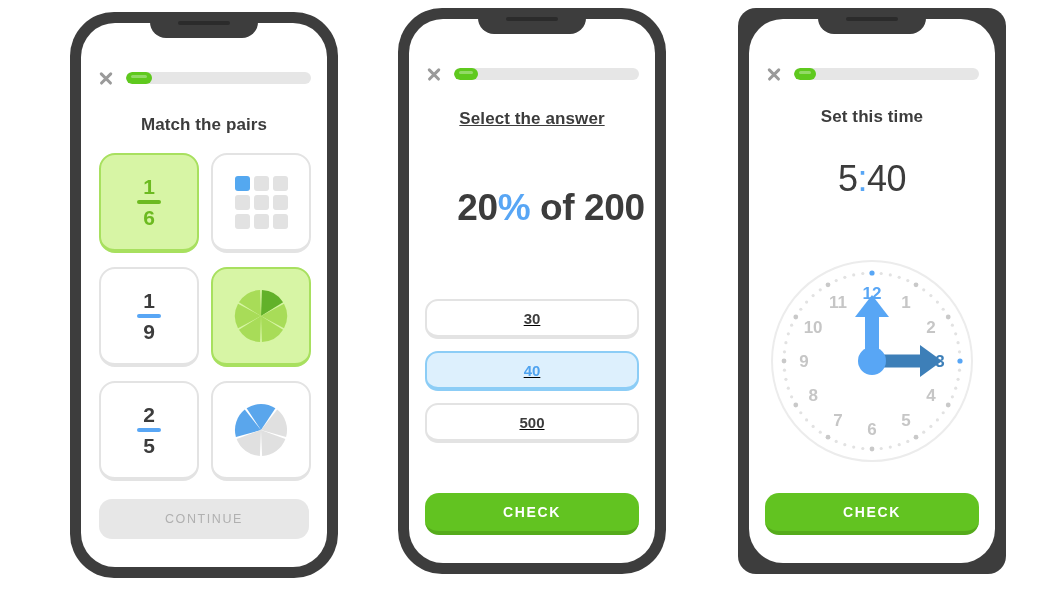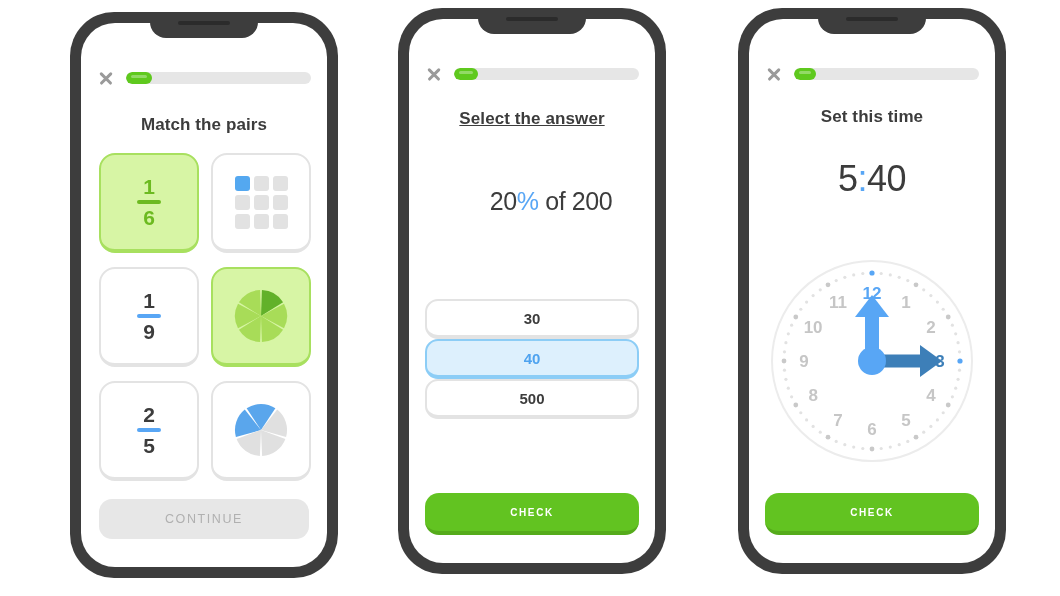--- a/index.html
+++ b/index.html
@@ -16,21 +16,21 @@
   .phone{
     position:absolute;
     width:268px;height:566px;
     background:#3d3d3d;
     border-radius:44px;
     box-sizing:border-box;
     padding:11px;
   }
   .phone-1{left:70px;top:12px;}
   .phone-2{left:398px;top:8px;}
-  .phone-3{left:738px;top:8px;}
+  .phone-3{left:738px;top:8px;border-radius:18px;}
 
   .screen{
     position:relative;
     width:100%;height:100%;
     background:#ffffff;
     border-radius:34px;
     overflow:hidden;
   }
   .notch{
     position:absolute;top:0;left:50%;
@@ -139,49 +139,49 @@
     background:#e7e7e7;
     display:flex;align-items:center;justify-content:center;
     font-size:12.5px;font-weight:400;letter-spacing:1.6px;
     color:#b0b0b0;cursor:default;
   }
 
   
   .equation{
     position:absolute;left:0;right:0;top:168px;
     text-align:center;
-    font-size:25px;font-weight:400;color:#3c3c3c;
+    font-size:37px;font-weight:700;color:#3c3c3c;
     letter-spacing:-.4px;
     padding-left:38px;
   }
   .equation .pct{color:#58a6f5;}
 
   .options{
     position:absolute;left:16px;right:16px;top:280px;
-    display:flex;flex-direction:column;gap:0;
+    display:flex;flex-direction:column;gap:12px;text-decoration:underline;
   }
   .option{
     height:40px;border-radius:13px;
     border:2px solid #e3e3e3;border-bottom-width:4px;
     background:#ffffff;
     display:flex;align-items:center;justify-content:center;
     font-size:15px;font-weight:700;color:#3c3c3c;
     box-sizing:border-box;cursor:pointer;
   }
   .option.selected{
     background:#ddf0fd;border-color:#8ccdf6;color:#4fa3ef;
   }
 
   .check-btn{
     position:absolute;left:16px;right:16px;bottom:28px;
     height:42px;border-radius:14px;
     background:#62c321;
     border-bottom:4px solid #55ab1b;
     display:flex;align-items:center;justify-content:center;
-    font-size:10px;font-weight:700;letter-spacing:1.6px;
+    font-size:14px;font-weight:700;letter-spacing:1.6px;
     color:#ffffff;cursor:pointer;box-sizing:border-box;
   }
 
   
   .digital-time{
     position:absolute;left:0;right:0;top:142px;
     text-align:center;
     font-size:36px;font-weight:400;color:#3c3c3c;
     letter-spacing:-.5px;line-height:1;
   }

